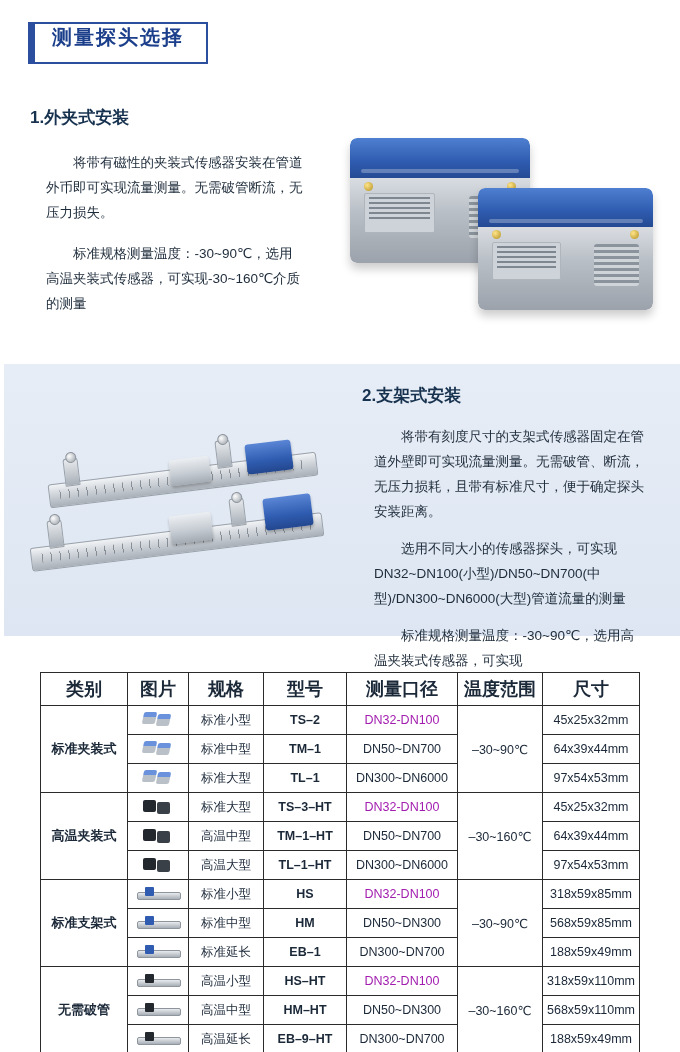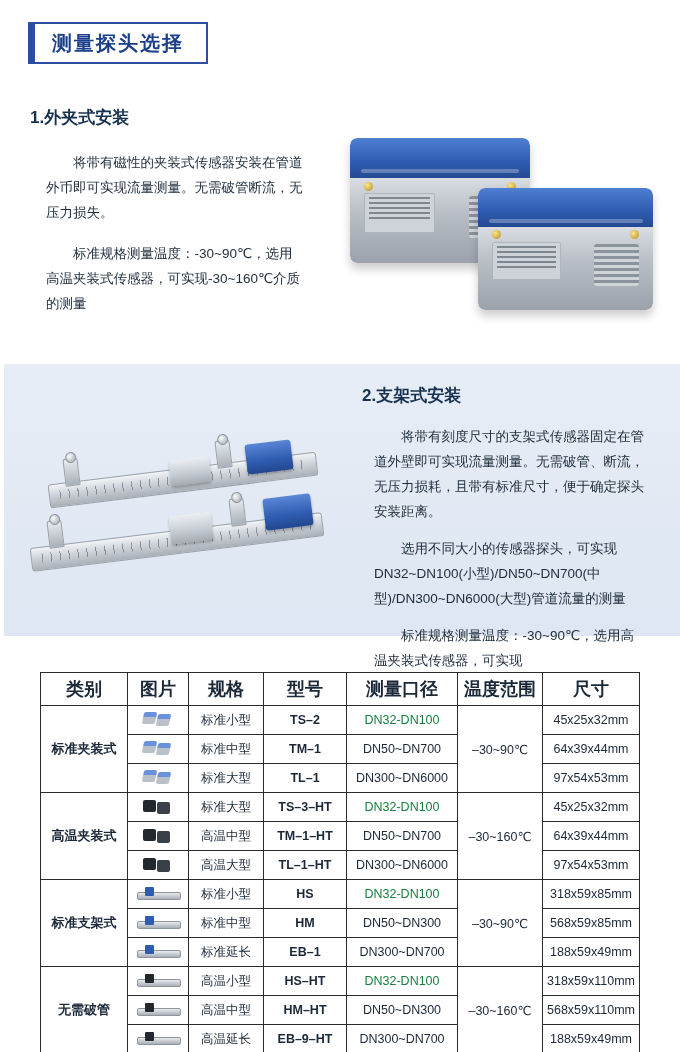--- a/index.html
+++ b/index.html
@@ -23,21 +23,21 @@
   
   .header {
     position: absolute;
     left: 28px;
     top: 22px;
     width: 180px;
     height: 42px;
     border: 2px solid #2b4f9e;
     box-sizing: border-box;
     display: flex;
-    align-items: center;
+    align-items: flex-start;
     justify-content: center;
   }
   .header .title {
     font-size: 20px;
     font-weight: bold;
     color: #1b3f8b;
     letter-spacing: 2px;
   }
   .header .bar-left {
     position: absolute;
@@ -251,21 +251,21 @@
     vertical-align: middle;
     padding: 0;
     height: 28px;
   }
   table.spec th {
     font-weight: bold;
     font-size: 18px;
     height: 32px;
   }
   td.model { font-weight: bold; }
-  td.bore-light { color: #15803d; }
+  td.bore-light { color: #a21caf; }
   td.cat { font-weight: bold; font-size: 13px; }
   .thumb {
     display: inline-block;
     width: 46px;
     height: 20px;
     position: relative;
   }
   .thumb.clamp:before {
     content: "";
     position: absolute;

